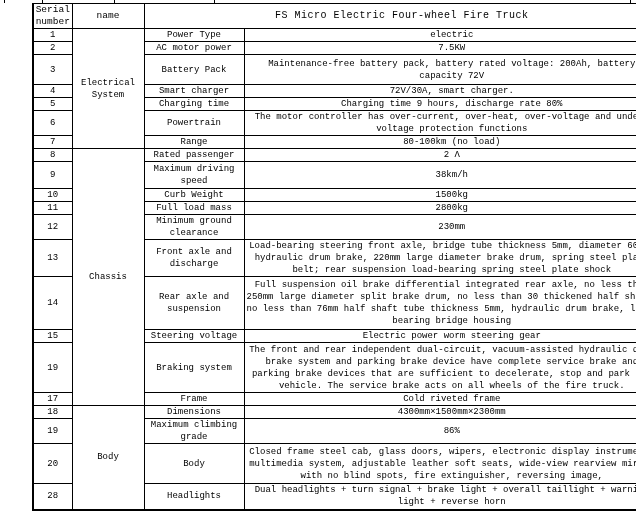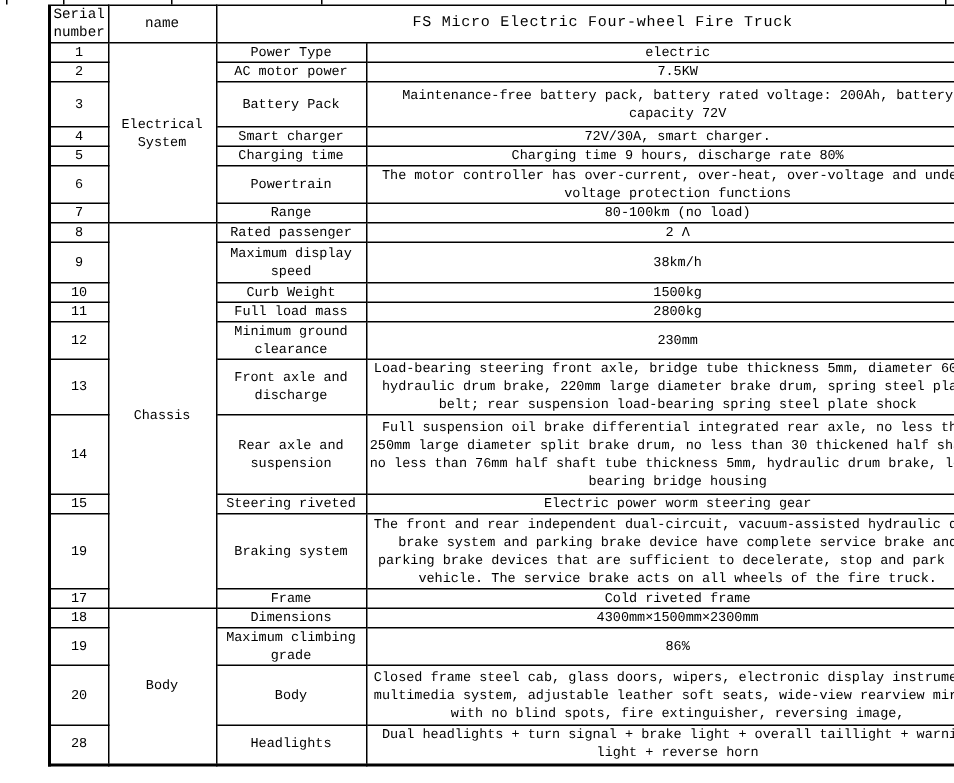--- a/index.html
+++ b/index.html
@@ -92,21 +92,21 @@
     </tr>
 
     <tr class="h12">
       <td>8</td>
       <td rowspan="10">Chassis</td>
       <td>Rated passenger</td>
       <td>2 Λ</td>
     </tr>
     <tr class="h27">
       <td>9</td>
-      <td>Maximum display speed</td>
+      <td>Maximum driving speed</td>
       <td>38km/h</td>
     </tr>
     <tr class="h12">
       <td>10</td>
       <td>Curb Weight</td>
       <td>1500kg</td>
     </tr>
     <tr class="h12">
       <td>11</td>
       <td>Full load mass</td>
@@ -122,21 +122,21 @@
       <td>Front axle and discharge</td>
       <td>Load-bearing steering front axle, bridge tube thickness 5mm, diameter 60mm, hydraulic drum brake, 220mm large diameter brake drum, spring steel plate belt; rear suspension load-bearing spring steel plate shock</td>
     </tr>
     <tr class="h53">
       <td>14</td>
       <td>Rear axle and suspension</td>
       <td>Full suspension oil brake differential integrated rear axle, no less than 250mm large diameter split brake drum, no less than 30 thickened half shaft, no less than 76mm half shaft tube thickness 5mm, hydraulic drum brake, load-bearing bridge housing</td>
     </tr>
     <tr class="h12">
       <td>15</td>
-      <td>Steering riveted</td>
+      <td>Steering voltage</td>
       <td>Electric power worm steering gear</td>
     </tr>
     <tr class="h50">
       <td>19</td>
       <td>Braking system</td>
       <td>The front and rear independent dual-circuit, vacuum-assisted hydraulic drum brake system and parking brake device have complete service brake and parking brake devices that are sufficient to decelerate, stop and park the vehicle. The service brake acts on all wheels of the fire truck.</td>
     </tr>
     <tr class="h12">
       <td>17</td>
       <td>Frame</td>

